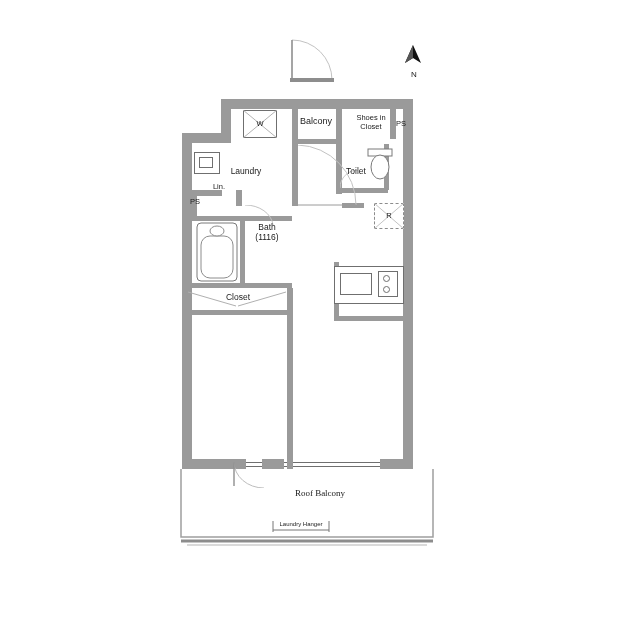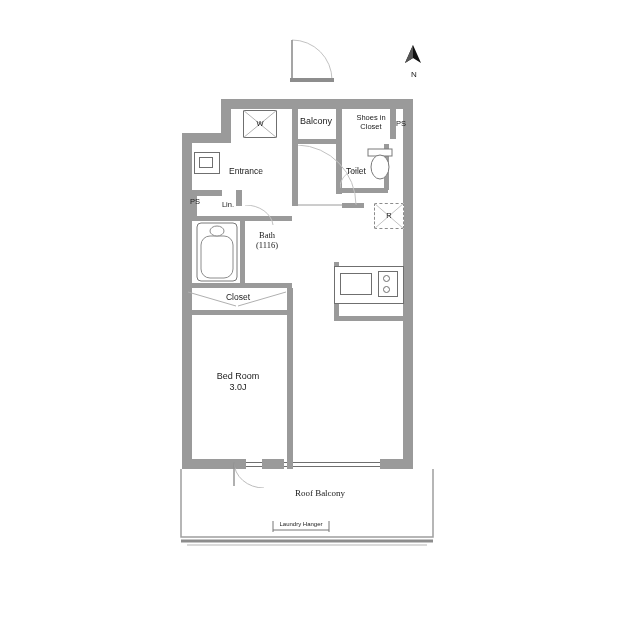--- a/index.html
+++ b/index.html
@@ -209,33 +209,31 @@
 
   <div class="label" style="left:292px; top:116px; width:48px;">Balcony</div>
 
   <div class="label small" style="left:343px; top:113px; width:56px;">Shoes in
 Closet</div>
 
   <div class="label small" style="left:392px; top:119px; width:18px;">PS</div>
 
   <div class="label small" style="left:186px; top:197px; width:18px;">PS</div>
 
-  <div class="label mid" style="left:216px; top:166px; width:60px;">Entrance</div>
+  <div class="label mid" style="left:216px; top:166px; width:60px;">Laundry</div>
 
   <div class="label mid" style="left:336px; top:166px; width:40px;">Toilet</div>
 
-  <div class="label small" style="left:204px; top:200px; width:30px;text-align:right;">Lin.</div>
-
-  <div class="label mid" style="left:244px; top:230px; width:46px;font-family:Liberation Serif, serif;">Bath
+  <div class="label small" style="left:204px; top:182px; width:30px;">Lin.</div>
+
+  <div class="label mid" style="left:244px; top:222px; width:46px;">Bath
 (1116)</div>
 
   <div class="label mid" style="left:208px; top:292px; width:60px;">Closet</div>
 
-  <div class="label" style="left:198px; top:371px; width:80px;">Bed Room
-3.0J</div>
 
 
   <div class="label" style="left:258px; top:488px; width:124px;font-family:Liberation Serif, serif;">Roof Balcony</div>
 
   <div class="abs" style="left:180px; top:469px; width:254px; height:80px;">
     <svg width="254" height="80" viewBox="0 0 254 80">
       <path d="M1 0 L1 68 L253 68 L253 0" fill="none" stroke="#9f9f9f" stroke-width="1.5"></path>
       <line x1="1" y1="72" x2="253" y2="72" stroke="#8d8d8d" stroke-width="3"></line>
       <line x1="7" y1="76" x2="247" y2="76" stroke="#b5b5b5" stroke-width="1"></line>
     </svg>

